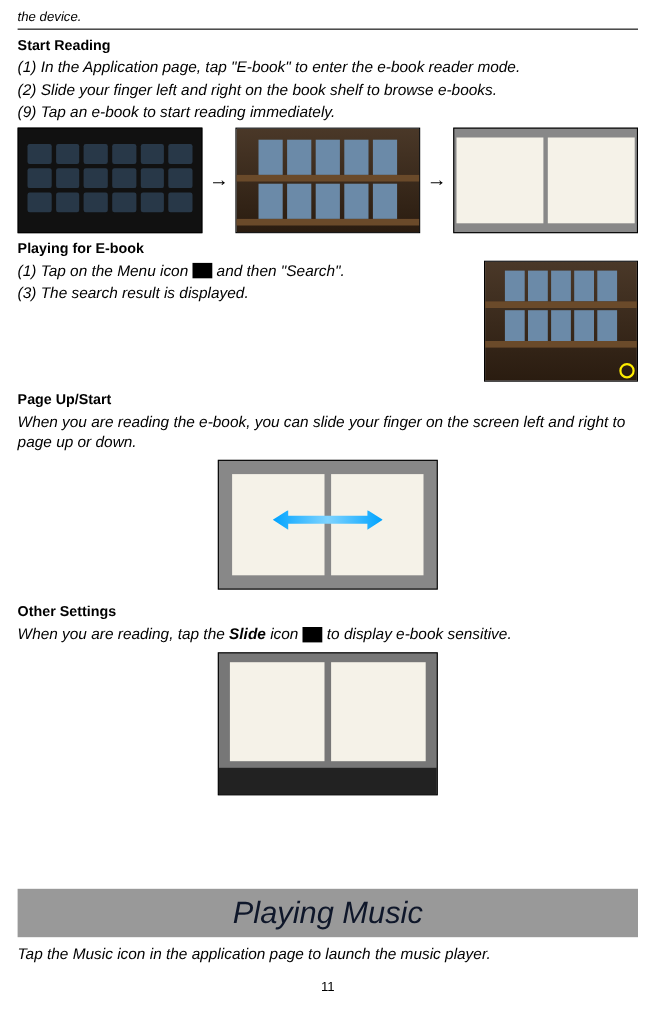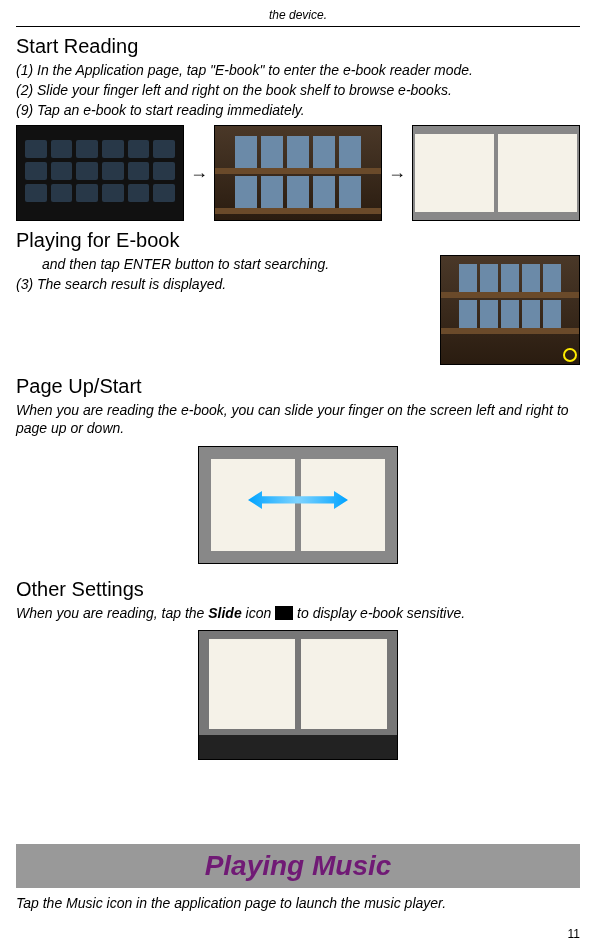--- a/index.html
+++ b/index.html
@@ -11,25 +11,24 @@
       padding: 8px 16px;
       background: #fff;
       color: #000;
     }
     .hdr-bar {
       font-style: italic;
       font-size: 12px;
       border-bottom: 1.5px solid #000;
       padding-bottom: 2px;
       margin-bottom: 6px;
-      text-align: center;
     }
     h2 {
-      font-size: 20px;
-      font-weight: normal;
+      font-size: 13px;
+      font-weight: bold;
       margin-top: 4px;
       margin-bottom: 2px;
     }
     .para { margin-bottom: 2px; font-style: italic; }
     .indented { padding-left: 26px; }
     .row-imgs {
       display: flex;
       align-items: center;
       gap: 6px;
       margin: 6px 0;
@@ -109,30 +108,30 @@
     }
     .settings-thumb {
       display:inline-block; width:200px; height:130px; background:#777; border:1px solid #000; position:relative;
     }
     .settings-thumb .pg { position:absolute; top:8px; bottom:30px; background:#f5f2e8; }
     .settings-thumb .pg.l { left:10px; width:86px; }
     .settings-thumb .pg.r { right:10px; width:86px; }
     .settings-thumb .bar { position:absolute; left:0; right:0; bottom:0; height:24px; background:#222; }
     .big-banner {
       background: #999;
-      color: #701a75;
+      color: #0f172a;
       font-size: 28px;
-      font-weight: bold;
+      font-weight: normal;
       font-style: italic;
       text-align: center;
       padding: 4px 0;
       margin-top: 80px;
       margin-bottom: 6px;
     }
-    .page-num { text-align:right; font-size:12px; margin-top:14px; }
+    .page-num { text-align:center; font-size:12px; margin-top:14px; }
     .clearfix::after { content:""; display:block; clear:both; }
     .app-grid { position:absolute; inset:14px 8px 18px 8px; display:grid; grid-template-columns:repeat(6,1fr); grid-template-rows:repeat(3,1fr); gap:4px;}
     .app-grid div { background:#283848; border-radius:2px; }
     .shelf-row { position:absolute; left:6px; right:6px; height:32px; display:flex; gap:4px; justify-content:center; }
     .shelf-row.top { top:10px; }
     .shelf-row.mid { top:50px; }
     .shelf-row span { width:22px; background:#6b8aa8; }
     .shelf-wood { position:absolute; left:0; right:0; height:6px; background:#6a4a2a; }
     .shelf-wood.a{ top:42px; } .shelf-wood.b{ top:82px; }
     .float-right-shelf .shelf-row { left:4px; right:4px; height:28px; gap:3px; }
@@ -218,21 +217,25 @@
     <div class="shelf-row mid">
         <span></span>
         <span></span>
         <span></span>
         <span></span>
         <span></span>
       </div>
     <div class="shelf-wood b"></div>
     <span class="circle-mark"></span>
   </div>
-  <div class="para indented">and then tap ENTER button to start searching.</div>
+  <div class="para">
+    <span>(1) Tap on the Menu icon </span>
+    <span class="icon-sq"></span>
+    <span> and then "Search".</span>
+  </div>
   <div class="para">(3) The search result is displayed.</div>
 </div>
 
 <h2>Page Up/Start</h2>
 <div class="para">When you are reading the e-book, you can slide your finger on the screen left and right to page up or down.</div>
 <div class="center-img-wrap">
   <div class="reader-thumb">
     <div class="pg l"></div><div class="pg r"></div>
     <div class="swipe-arrow"></div>
   </div>

